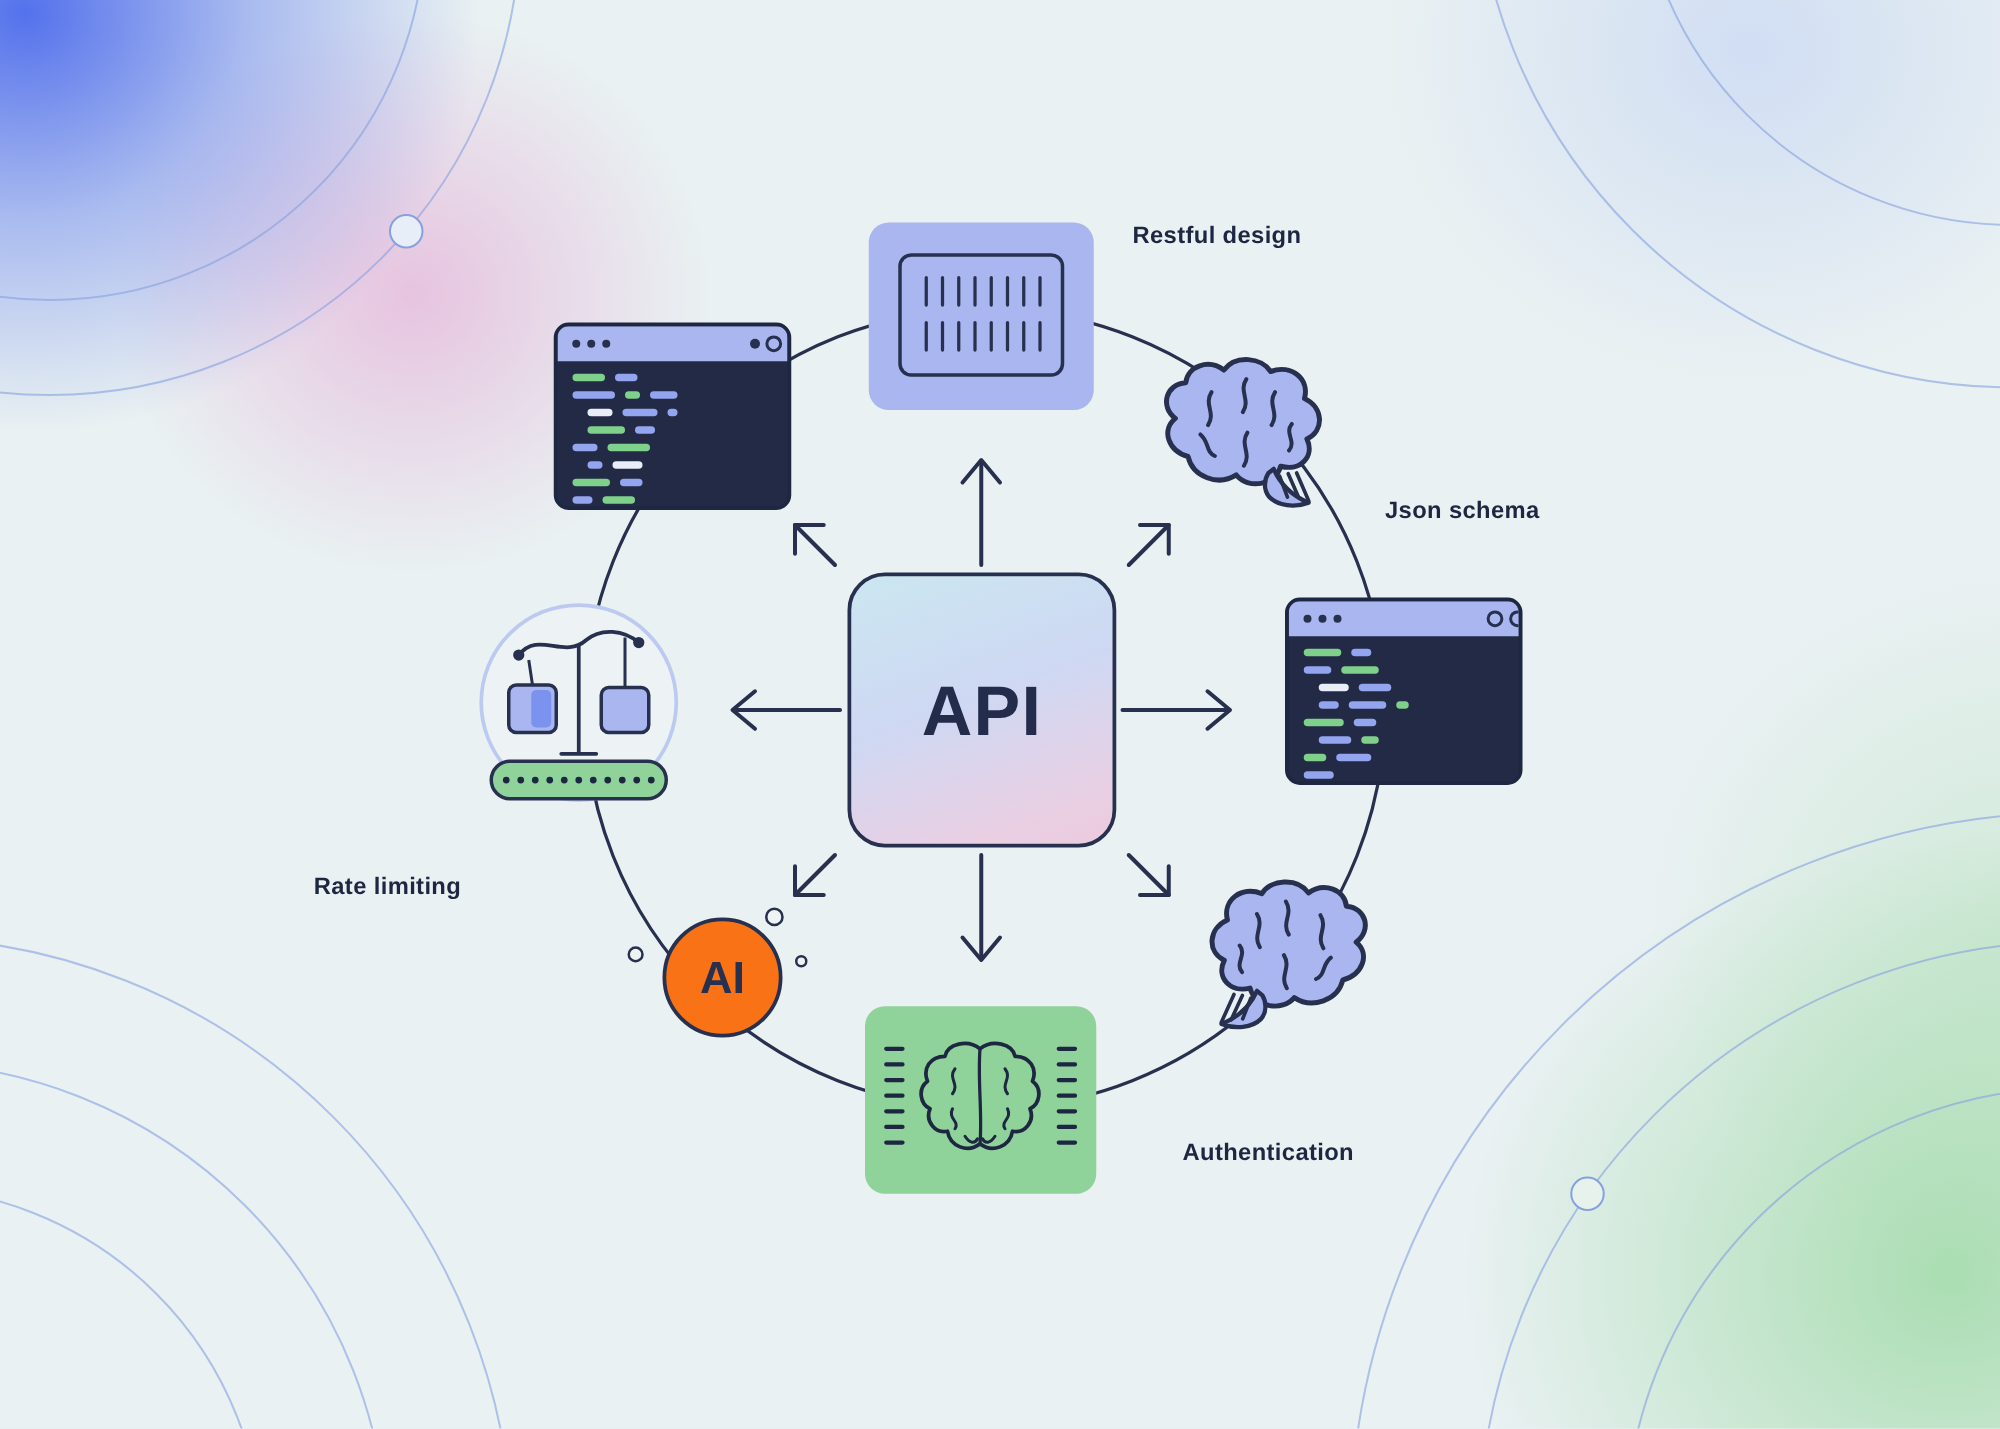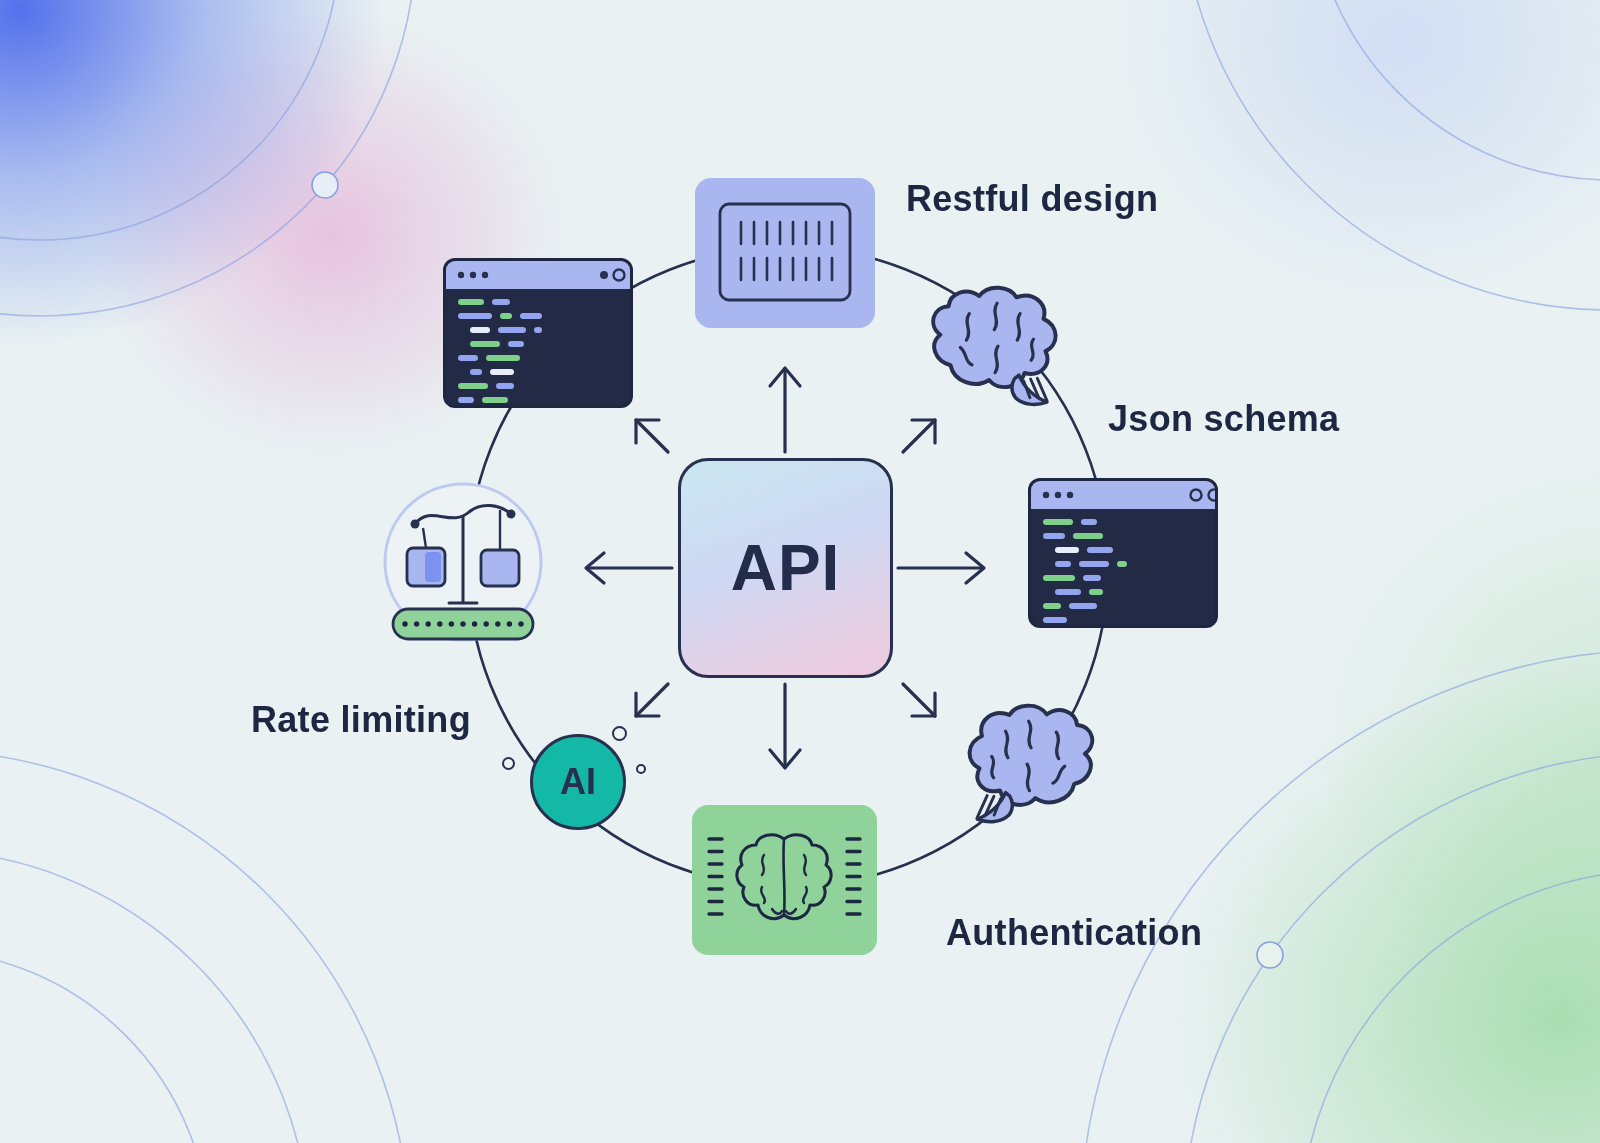--- a/index.html
+++ b/index.html
@@ -14,42 +14,42 @@
       radial-gradient(520px 480px at 20px 10px,  rgba(63,96,235,0.88) 0%, rgba(63,96,235,0.38) 34%, rgba(63,96,235,0) 70%),
       radial-gradient(340px 320px at 330px 235px, rgba(228,150,205,0.50) 0%, rgba(228,150,205,0) 70%),
       radial-gradient(420px 380px at 1400px 40px, rgba(170,190,245,0.38) 0%, rgba(170,190,245,0) 70%),
       radial-gradient(540px 490px at 1560px 1020px, rgba(118,205,125,0.55) 0%, rgba(118,205,125,0) 72%),
       radial-gradient(430px 400px at 1620px 740px, rgba(150,215,155,0.30) 0%, rgba(150,215,155,0) 70%);
   }
 
   svg.layer { position:absolute; left:0; top:0; }
   .abs { position:absolute; }
 
-  .label { position:absolute; font-size:36px; font-weight:700; color:#1d2742; letter-spacing:0.3px; white-space:nowrap; }
+  .label { position:absolute; font-size:19px; font-weight:700; color:#1d2742; letter-spacing:0.3px; white-space:nowrap; }
 
   .center-box {
     position:absolute; left:678px; top:458px; width:215px; height:220px;
     border:3px solid #27304e; border-radius:30px;
     background:linear-gradient(160deg, #cbe7f0 0%, #ced8f3 45%, #e9cfe3 85%, #eccadd 100%);
     display:flex; align-items:center; justify-content:center;
   }
-  .center-box span { font-size:64px; font-weight:800; color:#232d4b; letter-spacing:1px; }
+  .center-box span { font-size:56px; font-weight:800; color:#232d4b; letter-spacing:1px; }
 
   .server-panel { position:absolute; left:695px; top:178px; width:180px; height:150px; background:#a9b6f0; border-radius:16px; }
 
   .editor { position:absolute; width:190px; height:150px; border:3px solid #1d2742; border-radius:12px; overflow:hidden; background:#232a46; }
   .editor-tl { left:443px; top:258px; }
   .editor-r  { left:1028px; top:478px; }
   .editor-bar { height:28px; background:#a9b6f0; }
 
   .green-panel { position:absolute; left:692px; top:805px; width:185px; height:150px; background:#8fd29a; border-radius:16px; }
 
   .ai-circle {
     position:absolute; left:530px; top:734px; width:96px; height:96px; border-radius:50%;
-    border:3.5px solid #27304e; background:#14b8a6;
+    border:3.5px solid #27304e; background:#f97316;
     display:flex; align-items:center; justify-content:center;
   }
   .ai-circle span { font-size:36px; font-weight:800; color:#27304e; }
 
   .dot { position:absolute; border-radius:50%; border:2.5px solid #27304e; background:#eef3f4; }
   .dot-a { left:502px; top:757px; width:13px; height:13px; }
   .dot-b { left:612px; top:726px; width:15px; height:15px; }
   .dot-c { left:636px; top:764px; width:10px; height:10px; }
 
   .label-restful { left:906px; top:178px; }

